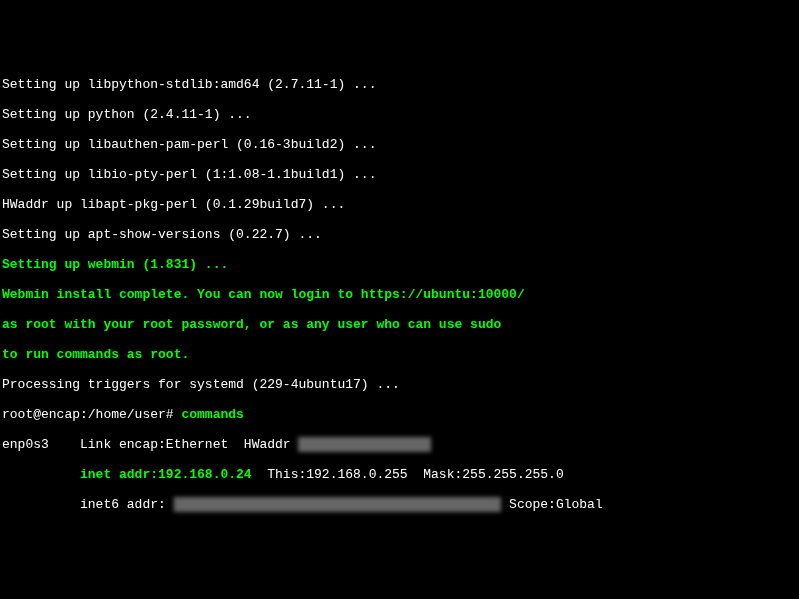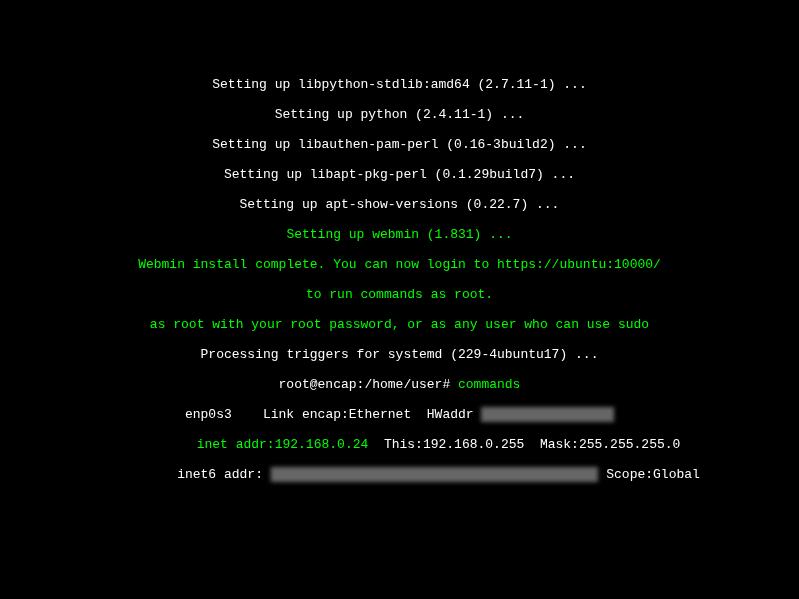--- a/index.html
+++ b/index.html
@@ -14,46 +14,47 @@
       font-size: 13px;
       line-height: 15px;
       padding: 2px;
       width: 799px;
       height: 599px;
       overflow: hidden;
       white-space: pre;
     }
     .line {
       display: block;
-      text-align: center;
     }
     .green {
       color: #00ff00;
+      font-weight: bold;
     }
     .redacted {
       background-color: #666666;
       color: #666666;
       filter: blur(2px);
     }
   </style>
 </head>
 <body>
 
 
 
 <div>
 <span class="line">Setting up libpython-stdlib:amd64 (2.7.11-1) ...</span>
 <span class="line">Setting up python (2.4.11-1) ...</span>
 <span class="line">Setting up libauthen-pam-perl (0.16-3build2) ...</span>
-<span class="line">Setting up libapt-pkg-perl (0.1.29build7) ...</span>
+<span class="line">Setting up libio-pty-perl (1:1.08-1.1build1) ...</span>
+<span class="line">HWaddr up libapt-pkg-perl (0.1.29build7) ...</span>
 <span class="line">Setting up apt-show-versions (0.22.7) ...</span>
 <span class="line green">Setting up webmin (1.831) ...</span>
 <span class="line green">Webmin install complete. You can now login to https://ubuntu:10000/</span>
+<span class="line green">as root with your root password, or as any user who can use sudo</span>
 <span class="line green">to run commands as root.</span>
-<span class="line green">as root with your root password, or as any user who can use sudo</span>
 <span class="line">Processing triggers for systemd (229-4ubuntu17) ...</span>
 <span class="line"><span>root@encap:/home/user# </span><span class="green">commands</span></span>
 <span class="line"><span>enp0s3    Link encap:Ethernet  HWaddr </span><span class="redacted">██:██:██:██:██:██</span></span>
 <span class="line"><span class="green">          inet addr:192.168.0.24</span><span>  This:192.168.0.255  Mask:255.255.255.0</span></span>
 <span class="line"><span>          inet6 addr: </span><span class="redacted">████:████:████:████:████:████:████:████/64</span><span> Scope:Global</span></span>
 
 
 
 
 

